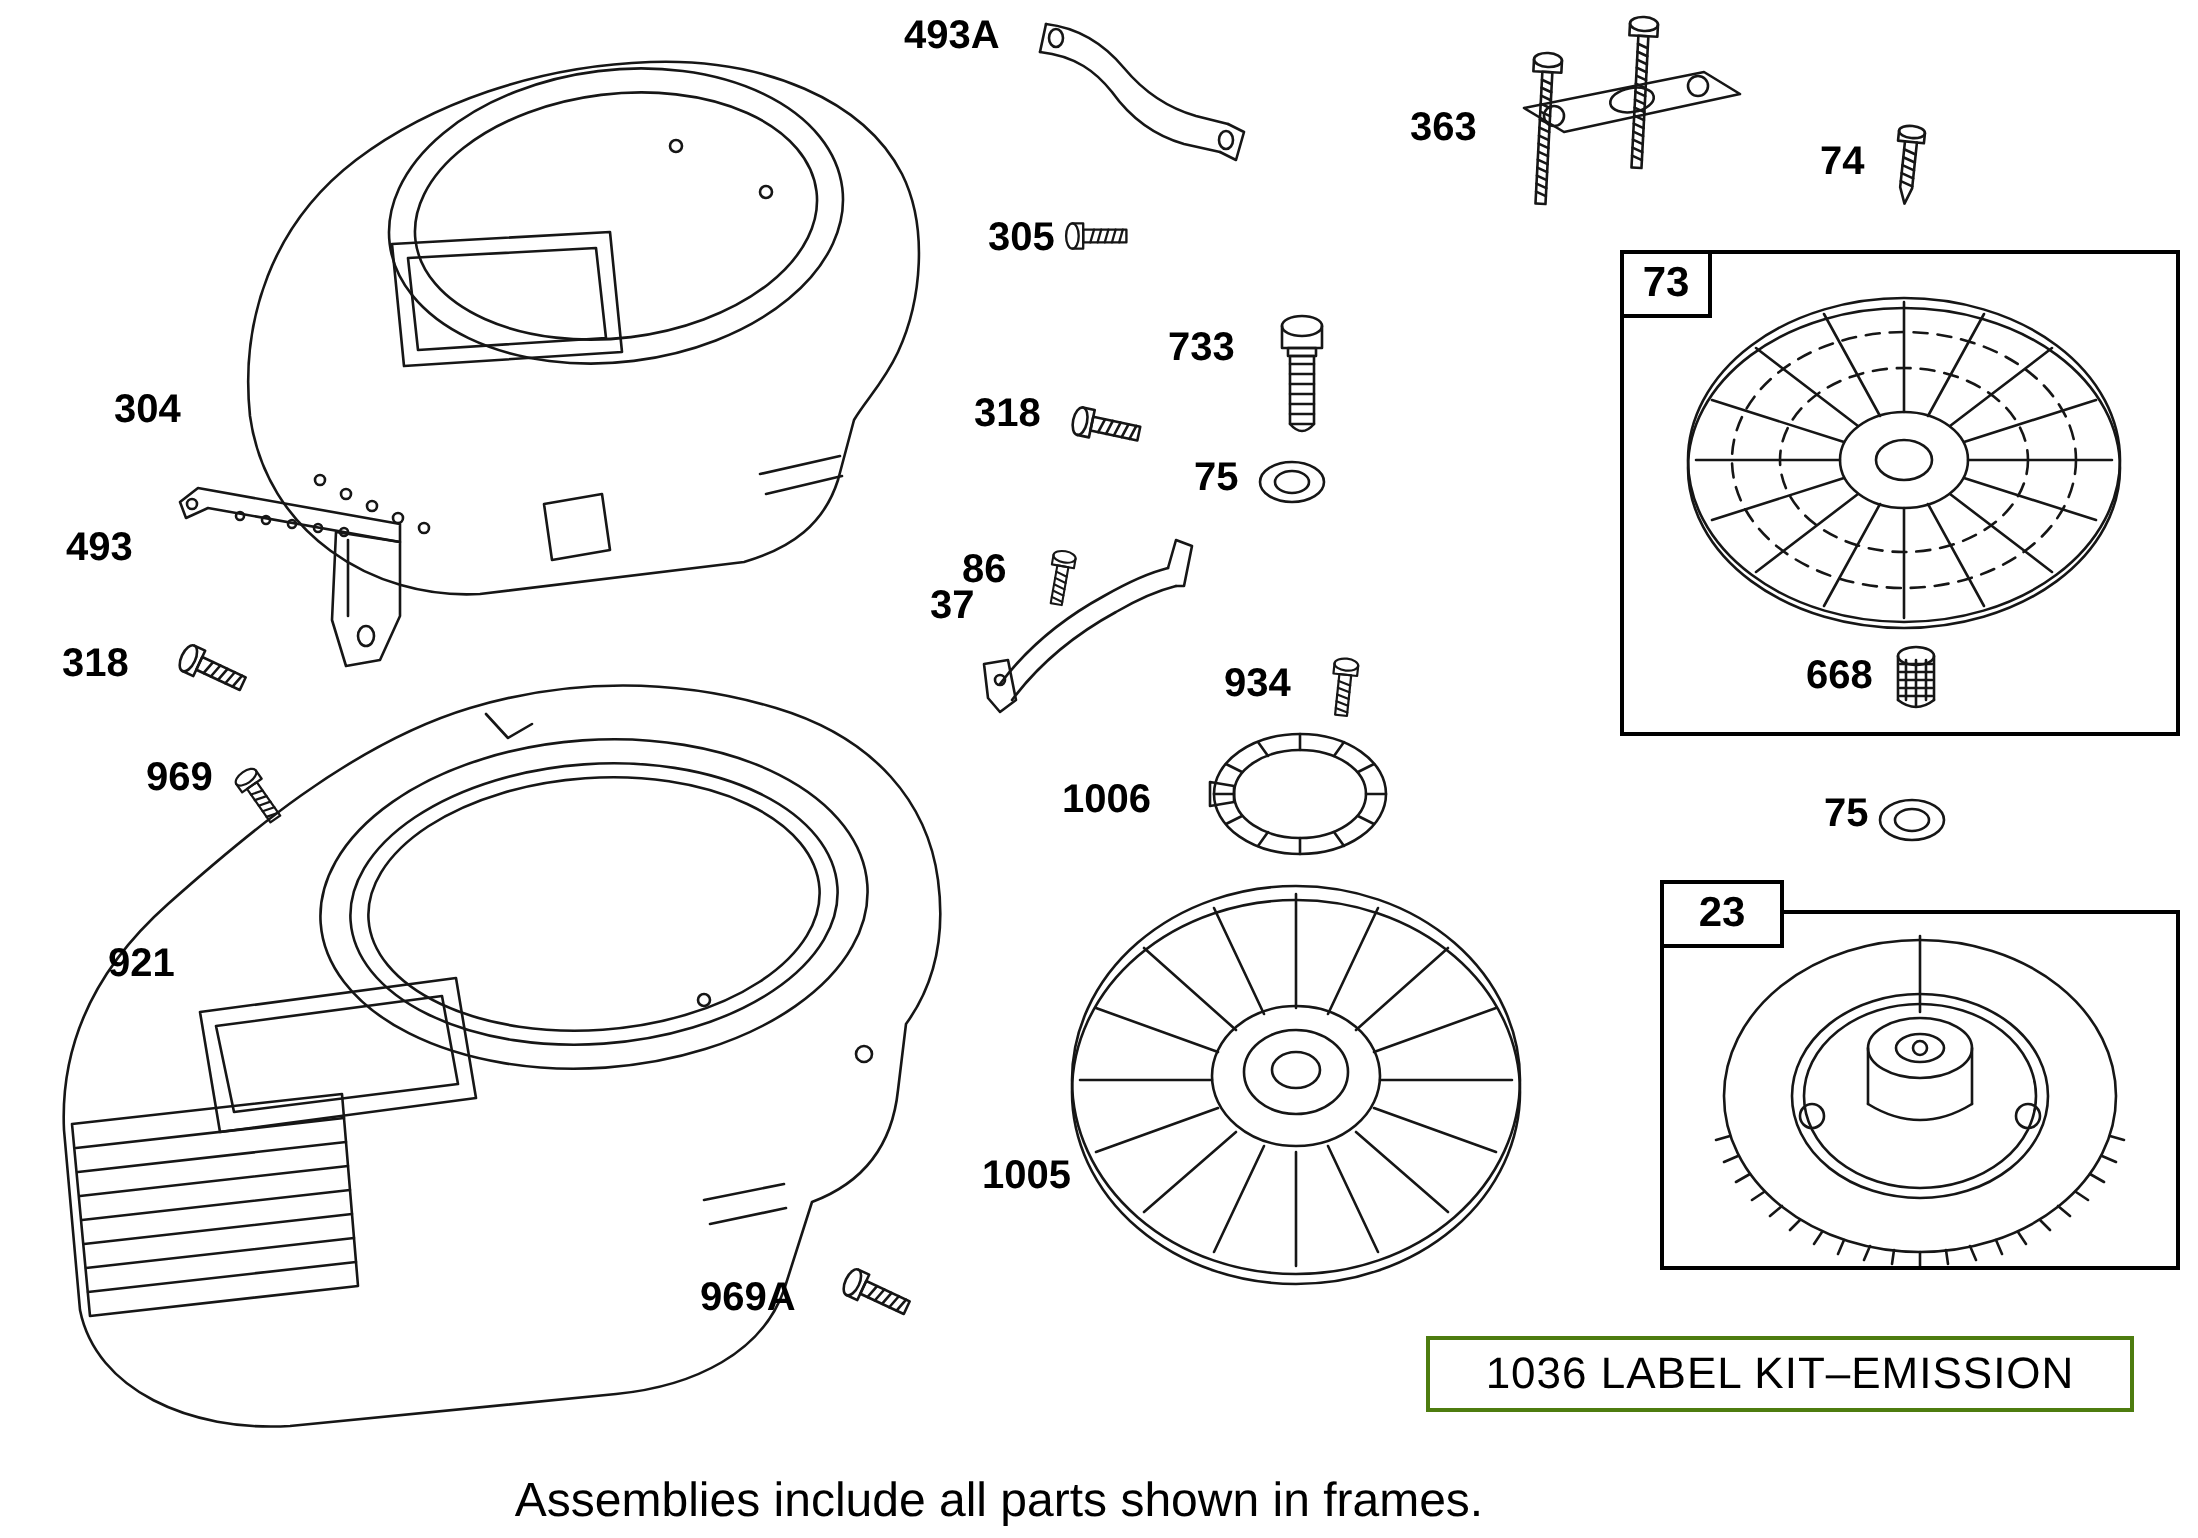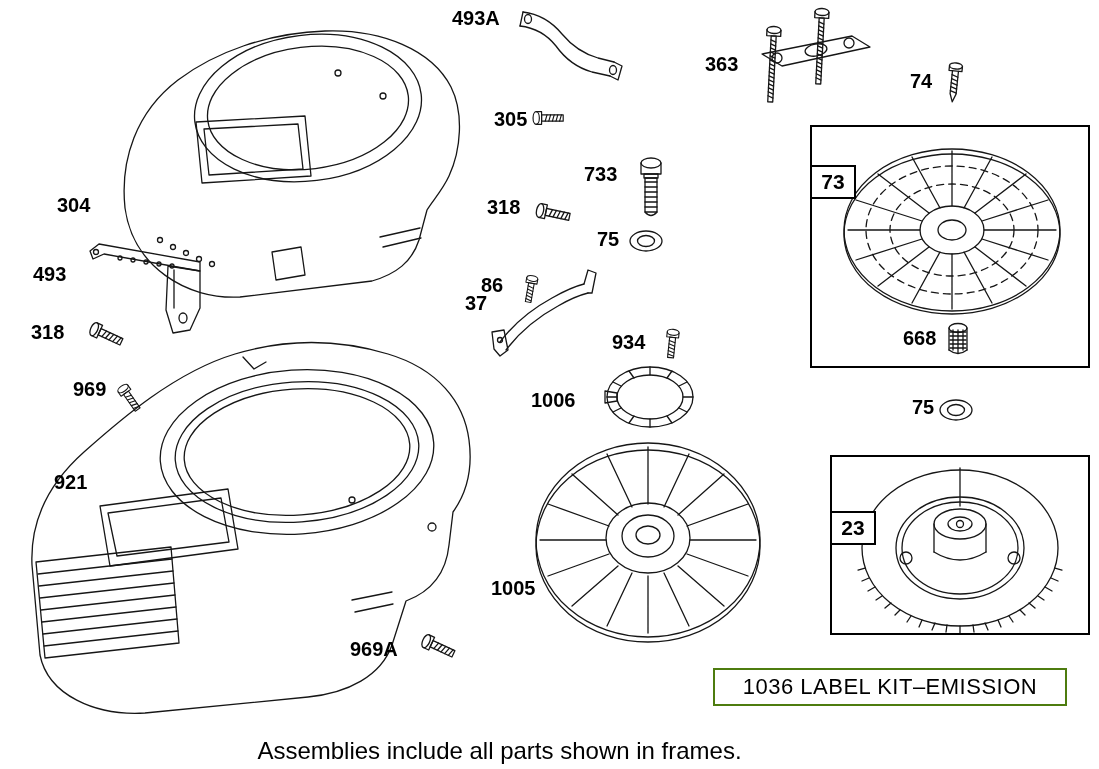--- a/index.html
+++ b/index.html
@@ -4,21 +4,21 @@
 <title>Parts Diagram</title>
 <style>
   * { margin:0; padding:0; box-sizing:border-box; }
   html,body { width:1099px; height:769px; background:#ffffff; overflow:hidden;
               font-family:"Liberation Sans", sans-serif; position:relative; }
   .stage { position:absolute; left:0; top:0; width:1099px; height:769px; }
   .art { position:absolute; left:0; top:0; z-index:2; }
   .frame { position:absolute; border:2px solid #000; z-index:2; }
   .frame-label { position:absolute; border:2px solid #000; z-index:4; background:#fff;
                  display:flex; align-items:center; justify-content:center;
-                 font-weight:bold; font-size:21px; color:#000;margin-top:40px; }
+                 font-weight:bold; font-size:21px; color:#000; }
   .emission-box { position:absolute; border:2px solid #4d7c0f; z-index:4;
                   display:flex; align-items:center; justify-content:center;
                   font-weight:normal; font-size:22px; letter-spacing:0.5px; color:#000; background:#fff; }
   .watermark { position:absolute; left:280px; top:318px; z-index:3; line-height:1;
                font-family:"DejaVu Serif", serif; font-weight:bold; font-size:100px;
                color:#c6c6c6; mix-blend-mode:multiply; pointer-events:none; white-space:nowrap; }
   .watermark .tm { font-size:22px; vertical-align:top; position:relative; top:4px; }
   .callout { position:absolute; z-index:4; font-weight:bold; font-size:20px; color:#000; white-space:nowrap; }
   .footer { position:absolute; left:0; top:737px; width:999px; text-align:center;
             z-index:4; font-size:24px; color:#000; }
@@ -196,21 +196,21 @@
       <path d="M960,468 L960,506"></path>
       <circle cx="906" cy="558" r="6"></circle>
       <circle cx="1014" cy="558" r="6"></circle>
     </g>
   </svg>
 
   <div class="frame" style="left:810px;top:125px;width:280px;height:243px"></div>
   <div class="frame-label" style="left:810px;top:125px;width:46px;height:34px">73</div>
 
   <div class="frame" style="left:830px;top:455px;width:260px;height:180px"></div>
-  <div class="frame-label" style="left:830px;top:471px;width:46px;height:34px">23</div>
+  <div class="frame-label" style="left:830px;top:440px;width:62px;height:34px">23</div>
 
   <div class="emission-box" style="left:713px;top:668px;width:354px;height:38px">1036 LABEL KIT–EMISSION</div>
 
 
   <div class="callout" style="left:452px;top:7px">493A</div>
   <div class="callout" style="left:705px;top:53px">363</div>
   <div class="callout" style="left:910px;top:70px">74</div>
   <div class="callout" style="left:57px;top:194px">304</div>
   <div class="callout" style="left:494px;top:108px">305</div>
   <div class="callout" style="left:584px;top:163px">733</div>

